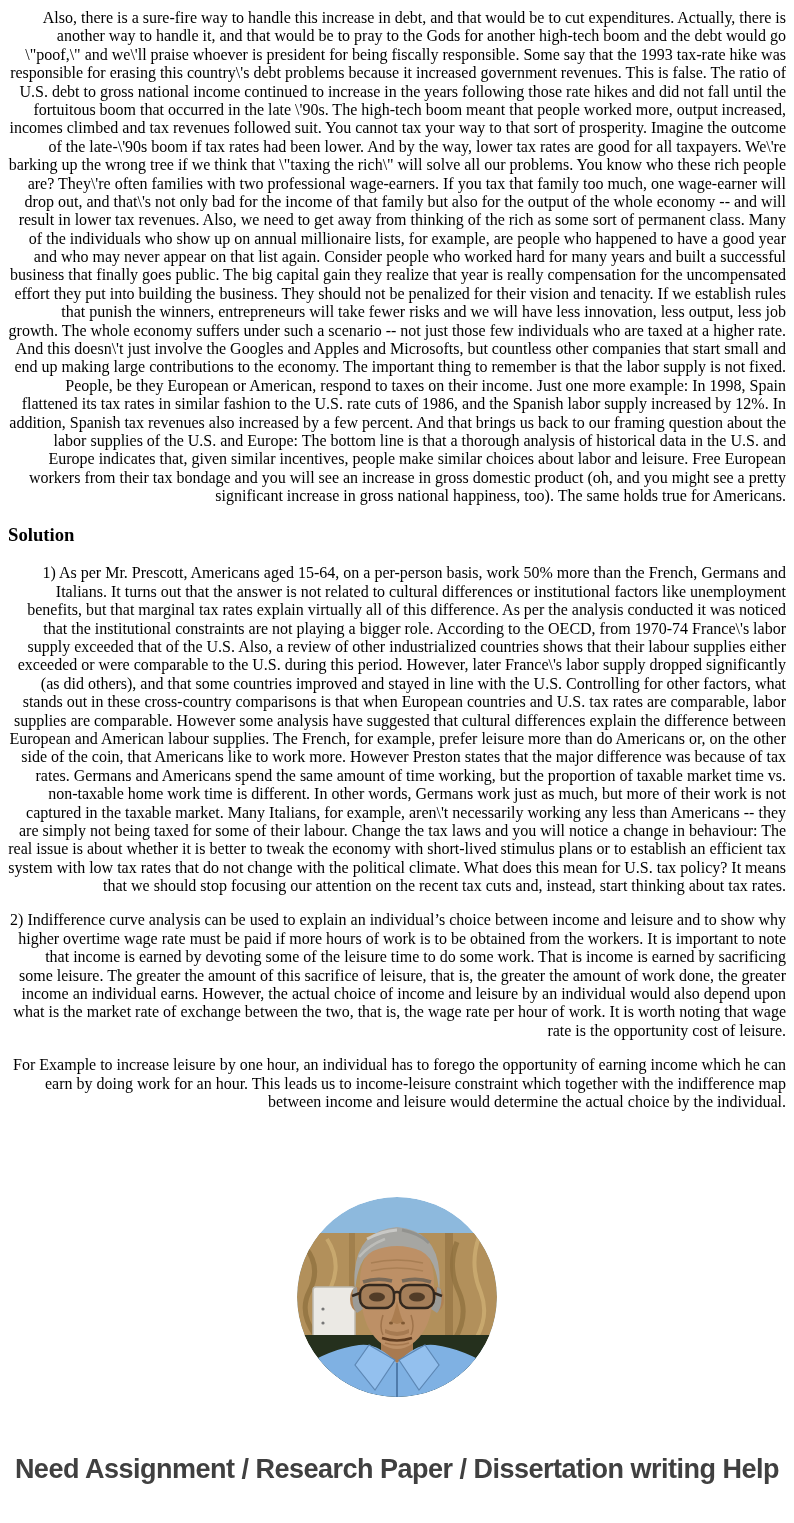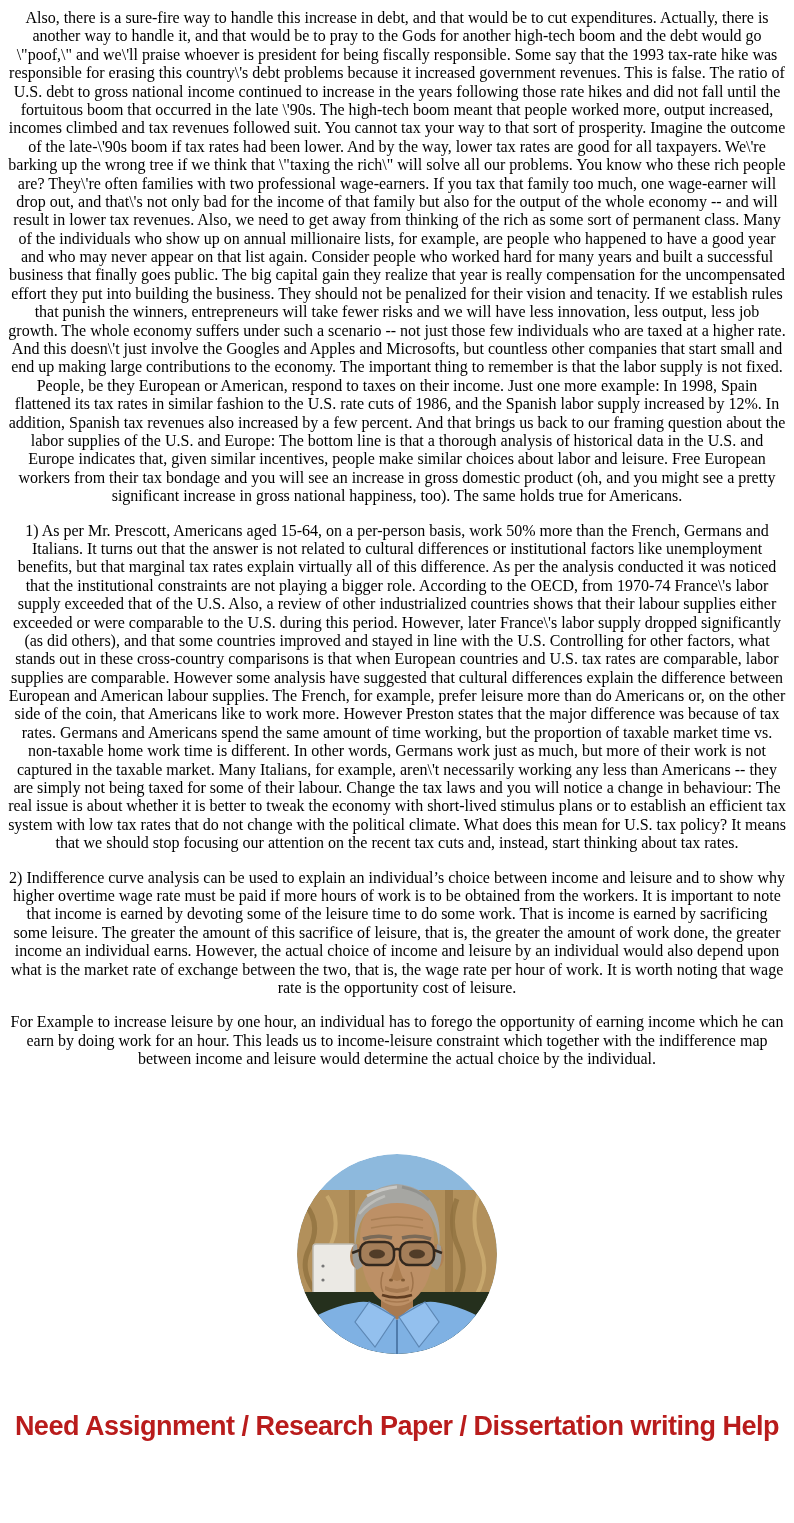--- a/index.html
+++ b/index.html
@@ -5,21 +5,21 @@
   html, body { background: #ffffff; }
   body {
     margin: -7px 8px 8px 8px;
     color: #000000;
     font-family: "Liberation Serif", serif;
     font-size: 16px;
   }
   p {
     margin: 16px 0;
     line-height: 1.15;
-    text-align: center;
+    text-align: right;
   }
   h3.solution {
     font-family: "Liberation Serif", serif;
     font-size: 18.7px;
     font-weight: bold;
     margin: 18.7px 0;
     line-height: 1.15;
   }
   .figure {
     margin-top: 86px;
@@ -34,30 +34,31 @@
     line-height: 0;
   }
   .banner {
     margin-top: 53px;
     text-align: center;
     font-family: "Liberation Sans", sans-serif;
     font-weight: 700;
     font-size: 27px;
     line-height: 30px;
     letter-spacing: -0.5px;
-    color: #b91c1c;
+    color: #404040;
   }
 </style>
 </head>
 <body>
 
 <div>
 
   <p>Also, there is a sure-fire way to handle this increase in debt, and that would be to cut expenditures. Actually, there is another way to handle it, and that would be to pray to the Gods for another high-tech boom and the debt would go \"poof,\" and we\'ll praise whoever is president for being fiscally responsible. Some say that the 1993 tax-rate hike was responsible for erasing this country\'s debt problems because it increased government revenues. This is false. The ratio of U.S. debt to gross national income continued to increase in the years following those rate hikes and did not fall until the fortuitous boom that occurred in the late \'90s. The high-tech boom meant that people worked more, output increased, incomes climbed and tax revenues followed suit. You cannot tax your way to that sort of prosperity. Imagine the outcome of the late-\'90s boom if tax rates had been lower. And by the way, lower tax rates are good for all taxpayers. We\'re barking up the wrong tree if we think that \"taxing the rich\" will solve all our problems. You know who these rich people are? They\'re often families with two professional wage-earners. If you tax that family too much, one wage-earner will drop out, and that\'s not only bad for the income of that family but also for the output of the whole economy -- and will result in lower tax revenues. Also, we need to get away from thinking of the rich as some sort of permanent class. Many of the individuals who show up on annual millionaire lists, for example, are people who happened to have a good year and who may never appear on that list again. Consider people who worked hard for many years and built a successful business that finally goes public. The big capital gain they realize that year is really compensation for the uncompensated effort they put into building the business. They should not be penalized for their vision and tenacity. If we establish rules that punish the winners, entrepreneurs will take fewer risks and we will have less innovation, less output, less job growth. The whole economy suffers under such a scenario -- not just those few individuals who are taxed at a higher rate. And this doesn\'t just involve the Googles and Apples and Microsofts, but countless other companies that start small and end up making large contributions to the economy. The important thing to remember is that the labor supply is not fixed. People, be they European or American, respond to taxes on their income. Just one more example: In 1998, Spain flattened its tax rates in similar fashion to the U.S. rate cuts of 1986, and the Spanish labor supply increased by 12%. In addition, Spanish tax revenues also increased by a few percent. And that brings us back to our framing question about the labor supplies of the U.S. and Europe: The bottom line is that a thorough analysis of historical data in the U.S. and Europe indicates that, given similar incentives, people make similar choices about labor and leisure. Free European workers from their tax bondage and you will see an increase in gross domestic product (oh, and you might see a pretty significant increase in gross national happiness, too). The same holds true for Americans.</p>
 
+  <h3 class="solution">Solution</h3>
 
   <p>1) As per Mr. Prescott, Americans aged 15-64, on a per-person basis, work 50% more than the French, Germans and Italians. It turns out that the answer is not related to cultural differences or institutional factors like unemployment benefits, but that marginal tax rates explain virtually all of this difference. As per the analysis conducted it was noticed that the institutional constraints are not playing a bigger role. According to the OECD, from 1970-74 France\'s labor supply exceeded that of the U.S. Also, a review of other industrialized countries shows that their labour supplies either exceeded or were comparable to the U.S. during this period. However, later France\'s labor supply dropped significantly (as did others), and that some countries improved and stayed in line with the U.S. Controlling for other factors, what stands out in these cross-country comparisons is that when European countries and U.S. tax rates are comparable, labor supplies are comparable. However some analysis have suggested that cultural differences explain the difference between European and American labour supplies. The French, for example, prefer leisure more than do Americans or, on the other side of the coin, that Americans like to work more. However Preston states that the major difference was because of tax rates. Germans and Americans spend the same amount of time working, but the proportion of taxable market time vs. non-taxable home work time is different. In other words, Germans work just as much, but more of their work is not captured in the taxable market. Many Italians, for example, aren\'t necessarily working any less than Americans -- they are simply not being taxed for some of their labour. Change the tax laws and you will notice a change in behaviour: The real issue is about whether it is better to tweak the economy with short-lived stimulus plans or to establish an efficient tax system with low tax rates that do not change with the political climate. What does this mean for U.S. tax policy? It means that we should stop focusing our attention on the recent tax cuts and, instead, start thinking about tax rates.</p>
 
   <p>2) Indifference curve analysis can be used to explain an individual’s choice between income and leisure and to show why higher overtime wage rate must be paid if more hours of work is to be obtained from the workers. It is important to note that income is earned by devoting some of the leisure time to do some work. That is income is earned by sacrificing some leisure. The greater the amount of this sacrifice of leisure, that is, the greater the amount of work done, the greater income an individual earns. However, the actual choice of income and leisure by an individual would also depend upon what is the market rate of exchange between the two, that is, the wage rate per hour of work. It is worth noting that wage rate is the opportunity cost of leisure.</p>
 
   <p>For Example to increase leisure by one hour, an individual has to forego the opportunity of earning income which he can earn by doing work for an hour. This leads us to income-leisure constraint which together with the indifference map between income and leisure would determine the actual choice by the individual.</p>
 
   <div class="figure">
     <span class="portrait">
       <svg viewBox="0 0 200 200" width="200" height="200" aria-hidden="true">

